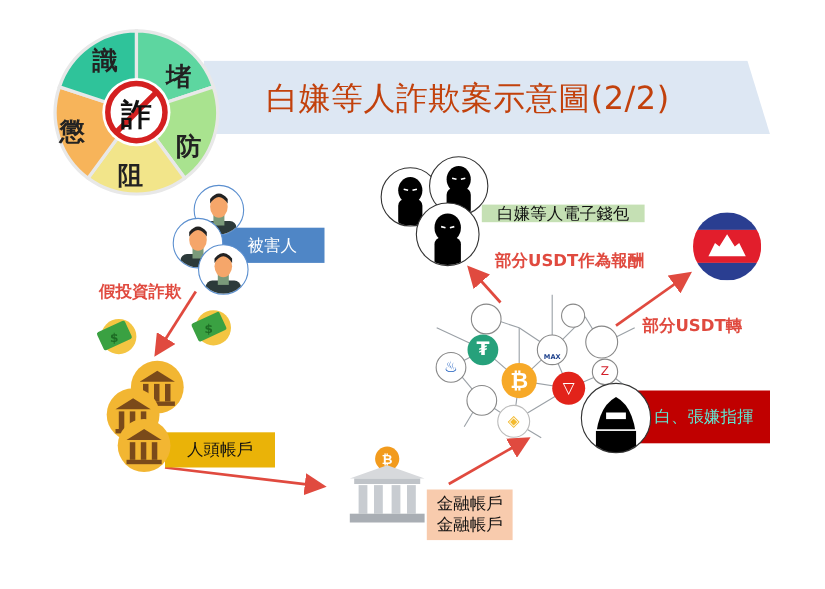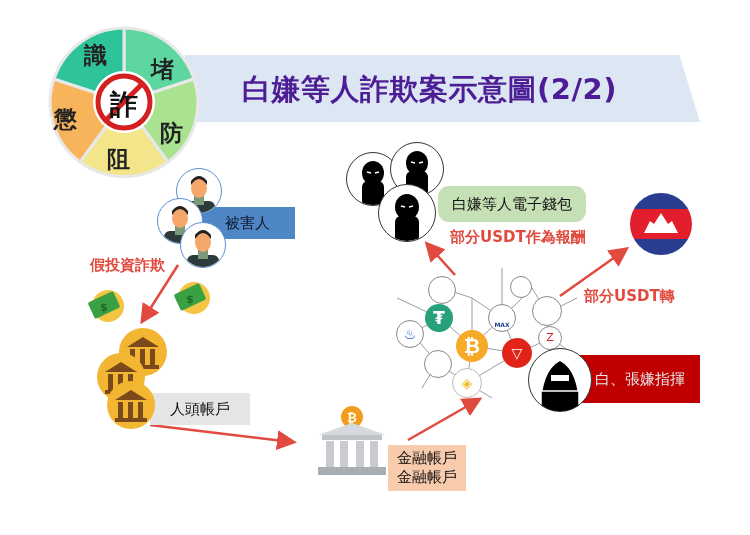--- a/index.html
+++ b/index.html
@@ -1,21 +1,21 @@
 <!DOCTYPE html>
 <html><head>
 <meta charset="utf-8">
 <style>
   html, body { margin:0; padding:0; }
   body { width:750px; height:535px; background:#ffffff; position:relative; overflow:hidden;
          font-family:"DejaVu Sans","Liberation Sans",sans-serif; }
   .abs { position:absolute; }
   .title-band { left:185px; top:55px; width:515px; height:67px; background:#dde7f3;
                 clip-path:polygon(0 0, 96% 0, 100% 100%, 0 100%); }
-  .title-text { left:242px; top:70px; font-size:29px; font-weight:bold; color:#4c1d95; letter-spacing:0.5px; white-space:nowrap; }
+  .title-text { left:242px; top:70px; font-size:29px; font-weight:normal; color:#c2410c; letter-spacing:0.5px; white-space:nowrap; }
   .label { display:flex; align-items:center; justify-content:center; font-weight:bold; font-size:15px; color:#111; }
   .red-text { color:#e04a3f; font-size:15px; font-weight:bold; white-space:nowrap; }
   .avatar { border-radius:50%; background:#fff; border:1.5px solid #5b8fcf; overflow:hidden; }
   .avatar.dark { border:1.5px solid #333; }
   svg { display:block; }
 </style>
 </head>
 <body>
 
 <svg class="abs" style="left:0;top:0" width="750" height="535">
@@ -48,21 +48,21 @@
     <line x1="58" y1="94" x2="94" y2="58" stroke="#d42020" stroke-width="5"></line>
   </svg>
   <span class="abs" style="left:62px;top:60px;font-size:28px;font-weight:bold;color:#111;">詐</span>
   <span class="abs" style="left:36px;top:14px;font-size:23px;font-weight:bold;color:#222;">識</span>
   <span class="abs" style="left:103px;top:28px;font-size:23px;font-weight:bold;color:#222;">堵</span>
   <span class="abs" style="left:112px;top:92px;font-size:23px;font-weight:bold;color:#222;">防</span>
   <span class="abs" style="left:59px;top:118px;font-size:23px;font-weight:bold;color:#222;">阻</span>
   <span class="abs" style="left:6px;top:78px;font-size:23px;font-weight:bold;color:#222;">懲</span>
 </div>
 
-<div class="abs label" style="left:200px;top:207px;width:95px;height:32px;background:#4f86c6;color:#0f172a;font-weight:normal;">被害人</div>
+<div class="abs label" style="left:200px;top:207px;width:95px;height:32px;background:#4f86c6;color:#ffffff;font-weight:normal;">被害人</div>
 <div class="abs avatar" style="left:176px;top:168px;width:44px;height:44px;">
   <svg width="44" height="44">
       <rect x="6" y="32" width="32" height="14" rx="6" fill="#2c3a3a"></rect>
       <rect x="17" y="26" width="10" height="10" fill="#7a9a7a"></rect>
       <ellipse cx="22" cy="19" rx="8" ry="10" fill="#f5a66a"></ellipse>
       <path d="M14,16 Q22,4 30,16 L30,12 Q22,2 14,12 Z" fill="#222"></path>
     </svg>
 </div>
 <div class="abs avatar" style="left:157px;top:198px;width:44px;height:44px;">
   <svg width="44" height="44">
@@ -91,21 +91,21 @@
     </svg>
 </div>
 <div class="abs" style="left:172px;top:280px;width:40px;height:36px;">
   <svg width="40" height="36">
       <circle cx="22" cy="18" r="16" fill="#f4c542"></circle>
       <rect x="4" y="8" width="28" height="18" rx="2" fill="#3aa142" transform="rotate(-25 18 17)"></rect>
       <text x="14" y="23" font-size="11" fill="#1d6b24" font-weight="bold">$</text>
     </svg>
 </div>
 
-<div class="abs label" style="left:150px;top:393px;width:100px;height:32px;background:#e5e5e5;font-weight:normal;">人頭帳戶</div>
+<div class="abs label" style="left:150px;top:393px;width:100px;height:32px;background:#eab308;font-weight:normal;">人頭帳戶</div>
 <div class="abs" style="left:118px;top:327px;">
   <svg width="50" height="50">
       <circle cx="25" cy="25" r="24" fill="#f2b632"></circle>
       <path d="M9,20 L25,10 L41,20 Z" fill="#7a4a1a"></path>
       <rect x="12" y="22" width="5" height="16" fill="#7a4a1a"></rect>
       <rect x="22" y="22" width="5" height="16" fill="#7a4a1a"></rect>
       <rect x="32" y="22" width="5" height="16" fill="#7a4a1a"></rect>
       <rect x="9" y="38" width="32" height="4" fill="#7a4a1a"></rect>
     </svg>
 </div>
@@ -141,21 +141,21 @@
       <rect x="44" y="38" width="8" height="26" fill="#c8ccd1"></rect>
       <rect x="58" y="38" width="8" height="26" fill="#c8ccd1"></rect>
       <rect x="6" y="64" width="68" height="8" fill="#a9aeb4"></rect>
     </svg>
 </div>
 <div class="abs label" style="left:388px;top:445px;width:78px;height:46px;background:#f8cbad;flex-direction:column;font-weight:normal;line-height:19px;">
   <span>金融帳戶</span>
   <span>金融帳戶</span>
 </div>
 
-<div class="abs label" style="left:438px;top:186px;width:148px;height:36px;background:#c5e0b4;font-weight:normal;border-radius:11px;">白嫌等人電子錢包</div>
+<div class="abs label" style="left:438px;top:186px;width:148px;height:16px;background:#c5e0b4;font-weight:normal;">白嫌等人電子錢包</div>
 <div class="abs avatar dark" style="left:346px;top:152px;width:52px;height:52px;">
   <svg width="52" height="52">
       <ellipse cx="26" cy="20" rx="11" ry="12" fill="#000"></ellipse>
       <rect x="15" y="28" width="22" height="26" rx="6" fill="#000"></rect>
       <path d="M20,19 l4,1 M28,20 l4,-1" stroke="#fff" stroke-width="1.5"></path>
     </svg>
 </div>
 <div class="abs avatar dark" style="left:390px;top:142px;width:52px;height:52px;">
   <svg width="52" height="52">
       <ellipse cx="26" cy="20" rx="11" ry="12" fill="#000"></ellipse>
@@ -204,21 +204,21 @@
   <div class="abs" style="left:96px;top:46px;width:26px;height:26px;border-radius:50%;background:#fff;border:1.5px solid #888;font-size:6px;color:#1b3f8b;font-weight:bold;text-align:center;line-height:40px;">MAX</div>
   <div class="abs" style="left:140px;top:38px;width:28px;height:28px;border-radius:50%;background:#fff;border:1.5px solid #888;"></div>
   <div class="abs" style="left:4px;top:62px;width:26px;height:26px;border-radius:50%;background:#fff;border:1.5px solid #888;color:#1f5fbf;text-align:center;line-height:26px;font-size:14px;">♨</div>
   <div class="abs" style="left:64px;top:72px;width:32px;height:32px;border-radius:50%;background:#f7a928;color:#fff;font-weight:bold;font-size:20px;text-align:center;line-height:32px;">₿</div>
   <div class="abs" style="left:32px;top:92px;width:26px;height:26px;border-radius:50%;background:#fff;border:1.5px solid #888;"></div>
   <div class="abs" style="left:110px;top:80px;width:30px;height:30px;border-radius:50%;background:#e2231a;color:#fff;font-size:14px;text-align:center;line-height:30px;">▽</div>
   <div class="abs" style="left:146px;top:68px;width:22px;height:22px;border-radius:50%;background:#fff;border:1.5px solid #888;color:#d21f2a;font-size:11px;text-align:center;line-height:22px;">Z</div>
   <div class="abs" style="left:60px;top:110px;width:28px;height:28px;border-radius:50%;background:#fff;border:1.5px solid #bbb;color:#f3ba2f;font-size:14px;text-align:center;line-height:28px;">◈</div>
 </div>
 
-<div class="abs label" style="left:580px;top:355px;width:120px;height:48px;background:#c00000;color:#e5e5e5;font-weight:normal;line-height:20px;">
+<div class="abs label" style="left:580px;top:355px;width:120px;height:48px;background:#c00000;color:#5eead4;font-weight:normal;line-height:20px;">
   <span>白、張嫌指揮</span>
 </div>
 <div class="abs avatar dark" style="left:528px;top:348px;width:62px;height:62px;">
   <svg width="62" height="62">
       <path d="M12,62 Q12,22 31,12 Q50,22 50,62 Z" fill="#000"></path>
       <rect x="22" y="26" width="18" height="6" fill="#fff"></rect>
       <rect x="12" y="42" width="38" height="22" fill="#000" stroke="#fff" stroke-width="1.5"></rect>
     </svg>
 </div>
 

